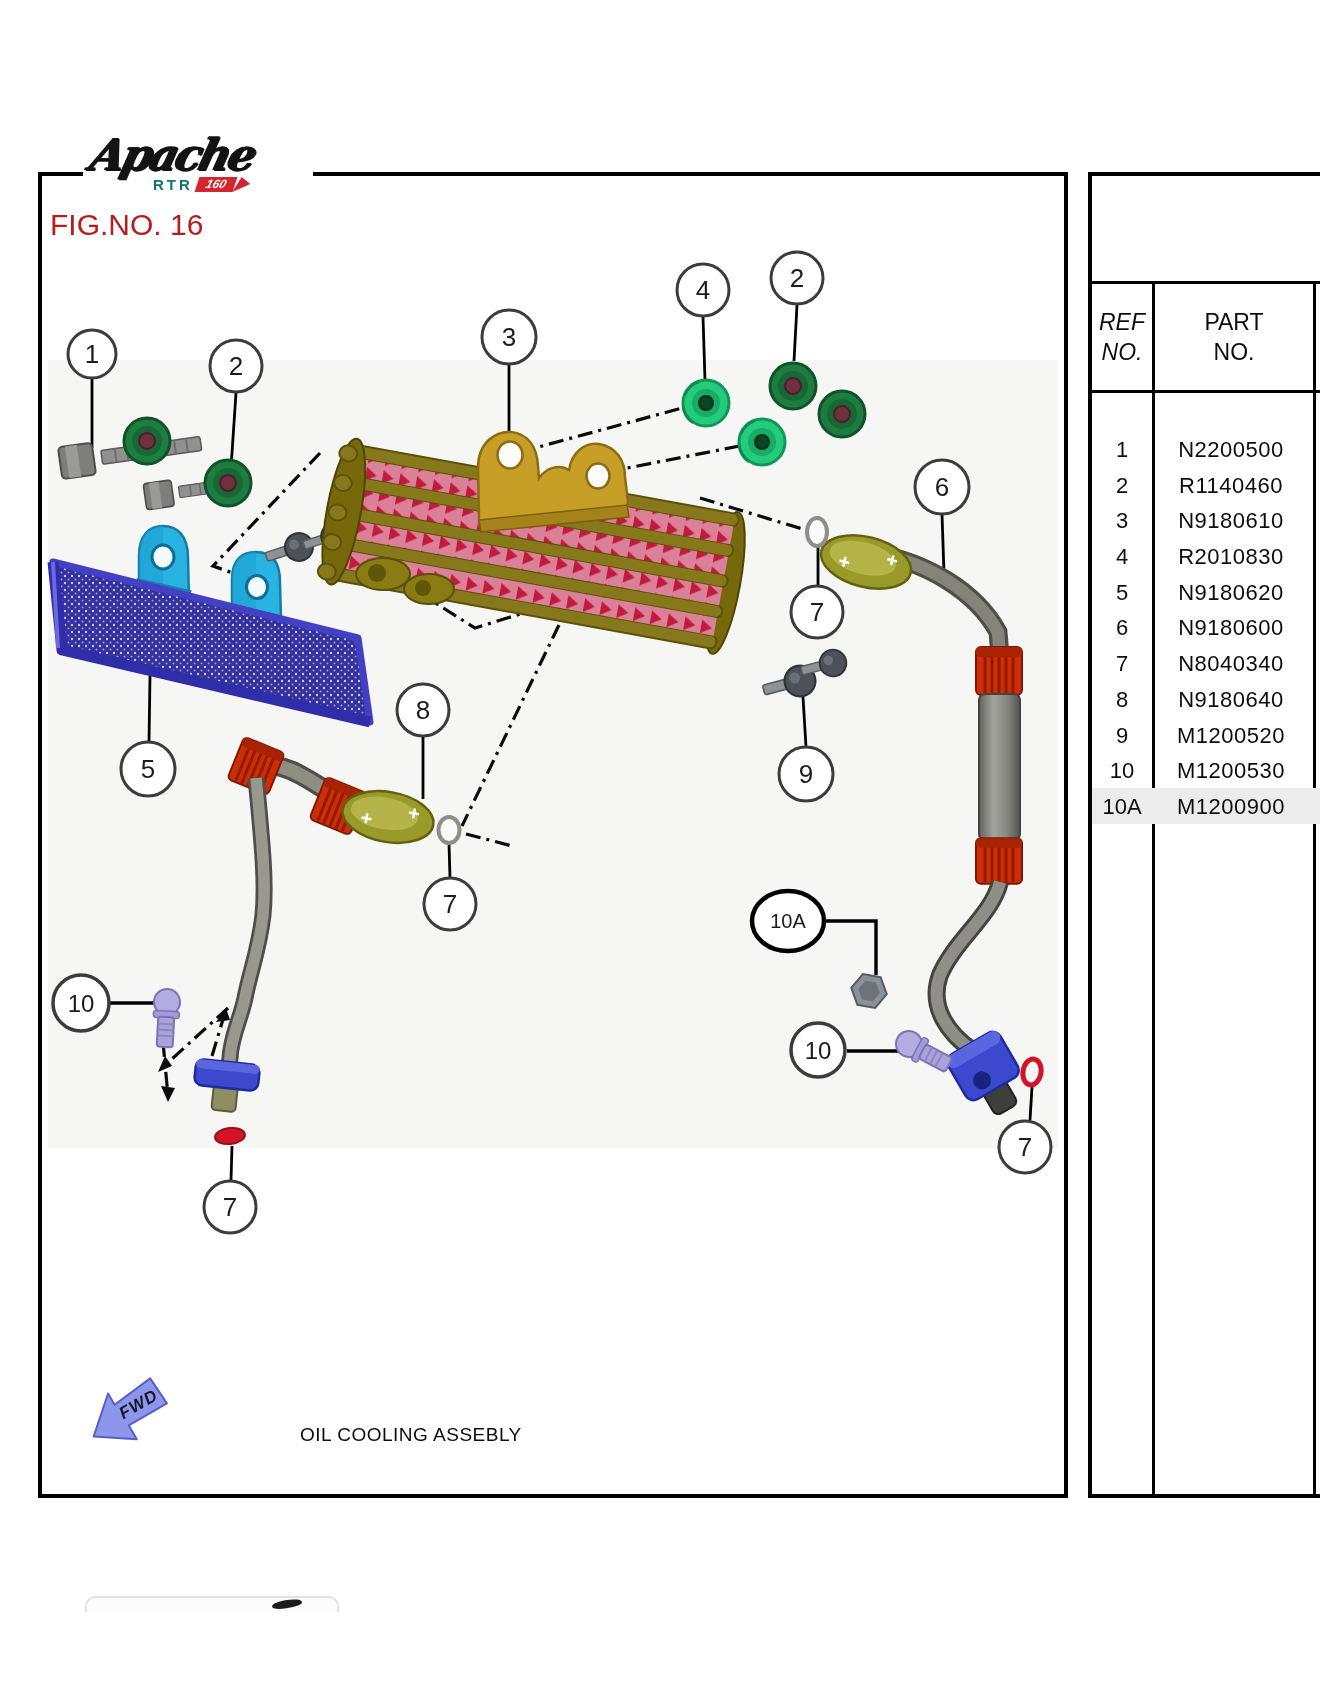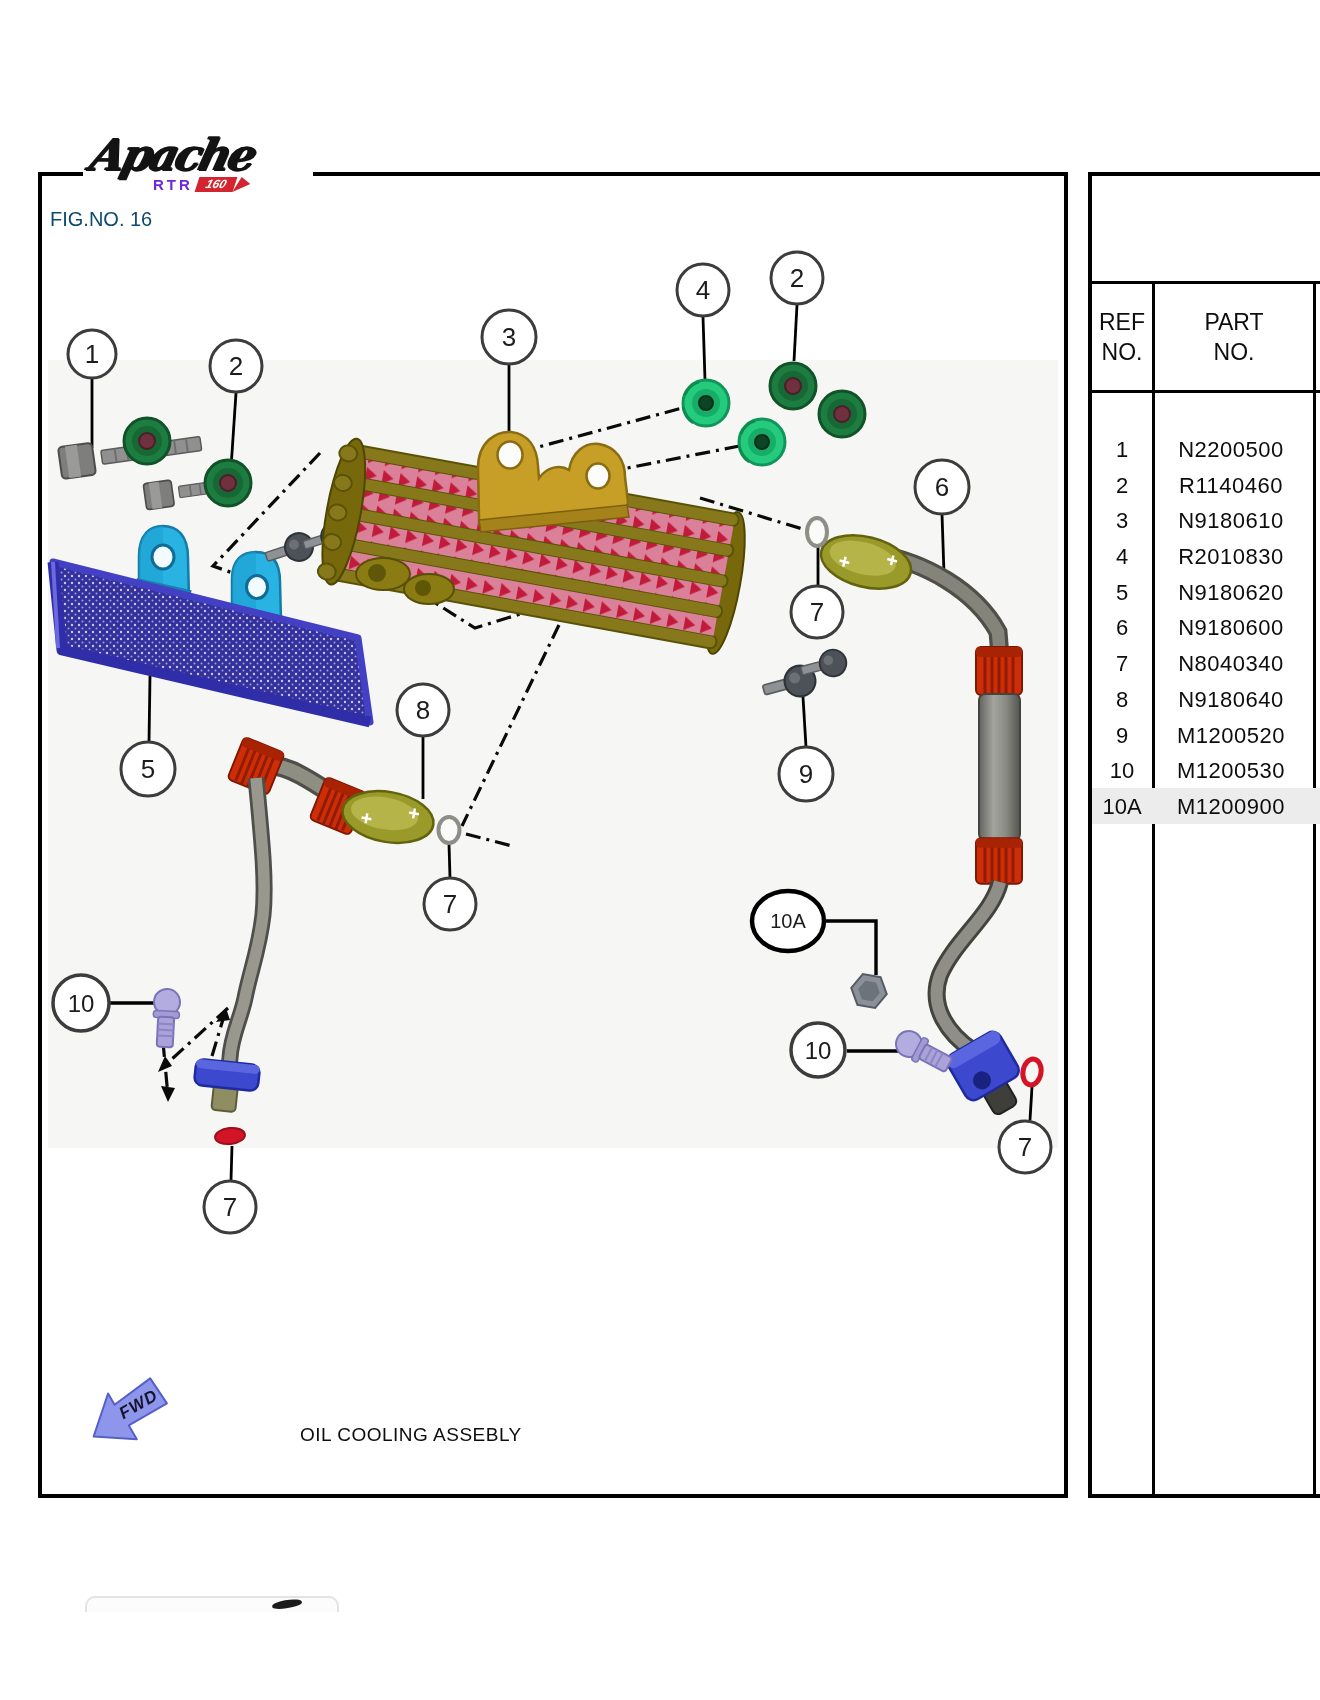--- a/index.html
+++ b/index.html
@@ -19,34 +19,34 @@
   }
   .logo .brand{
     position:absolute;left:8px;top:2px;width:220px;
     font-family:"DejaVu Serif", serif;font-style:italic;font-weight:bold;
     font-size:44px;letter-spacing:-3px;color:#131313;
     transform:skewX(-14deg);text-shadow:1px 0 #131313,2px 1px #131313;
     white-space:nowrap;
   }
   .logo .subrow{position:absolute;left:70px;top:50px;height:18px;white-space:nowrap;}
   .logo .rtr{
-    display:inline-block;color:#6d28d9;font-weight:bold;font-size:15px;
+    display:inline-block;color:#0f766e;font-weight:bold;font-size:15px;
     letter-spacing:3px;vertical-align:top;line-height:16px;
   }
   .logo .badge{
     display:inline-block;background:#d32530;color:#fff;font-weight:bold;
     font-style:italic;font-size:12px;line-height:15px;padding:0 9px;
     transform:skewX(-18deg);margin-left:4px;vertical-align:top;
   }
   .logo .swoosh{
     display:inline-block;width:0;height:0;margin-left:2px;vertical-align:top;
     border-top:7px solid transparent;border-bottom:8px solid transparent;
     border-left:13px solid #d32530;transform:skewX(-32deg);
   }
-  .fig-label{position:absolute;left:50px;top:208px;font-size:20px;color:#0c4a6e;z-index:7;}
+  .fig-label{position:absolute;left:50px;top:208px;font-size:30px;color:#b91c1c;z-index:7;}
   .diagram-title{
     position:absolute;left:300px;top:1424px;width:360px;font-size:19px;
     letter-spacing:.5px;color:#0d0d0d;z-index:7;
   }
   svg.overlay{position:absolute;left:0;top:0;z-index:5;}
   
   .ptable{
     position:absolute;left:1088px;top:172px;width:250px;height:1326px;
     border:4px solid #000;box-sizing:border-box;background:#fff;z-index:4;
   }
@@ -391,21 +391,21 @@
     </g>
   </g>
 </svg>
 
 <div class="ptable">
   <div class="pt-line pt-h1"></div>
   <div class="pt-line pt-h2"></div>
   <div class="pt-line pt-v1"></div>
   <div class="pt-line pt-v2"></div>
 
-  <div class="pt-head pt-head-ref" style="position:absolute;">
+  <div class="pt-head pt-head-ref" style="position:absolute;font-style:italic;">
     <span>REF</span>
     <span>NO.</span>
   </div>
   <div class="pt-head pt-head-part" style="position:absolute;">
     <span>PART</span>
     <span>NO.</span>
   </div>
 
   <div class="pt-body">
     <div class="pt-hl"></div>

